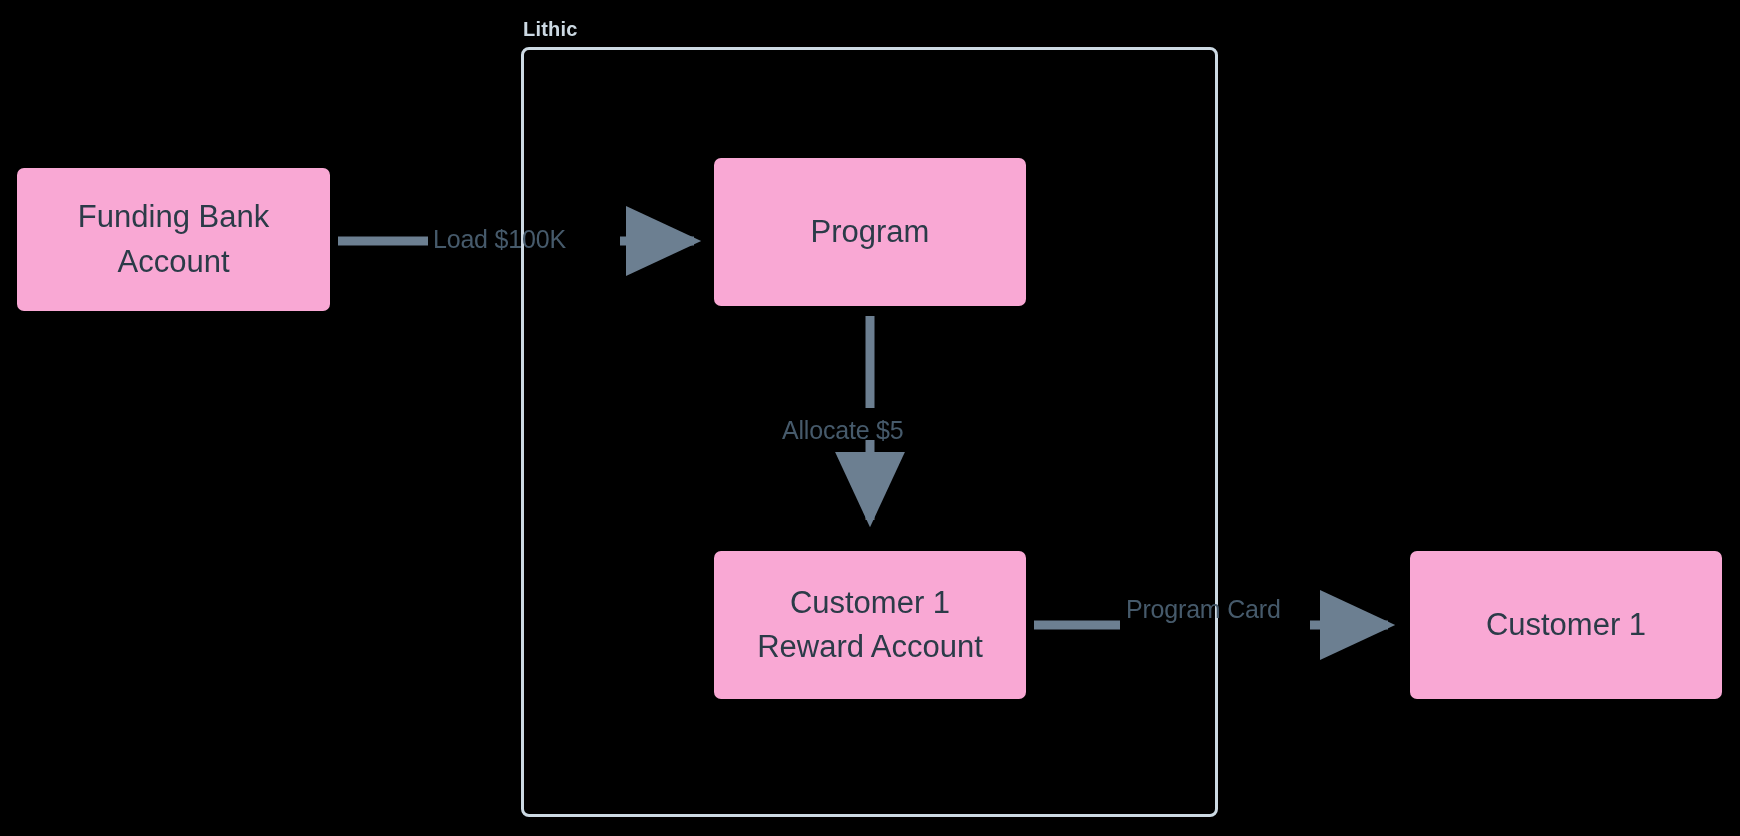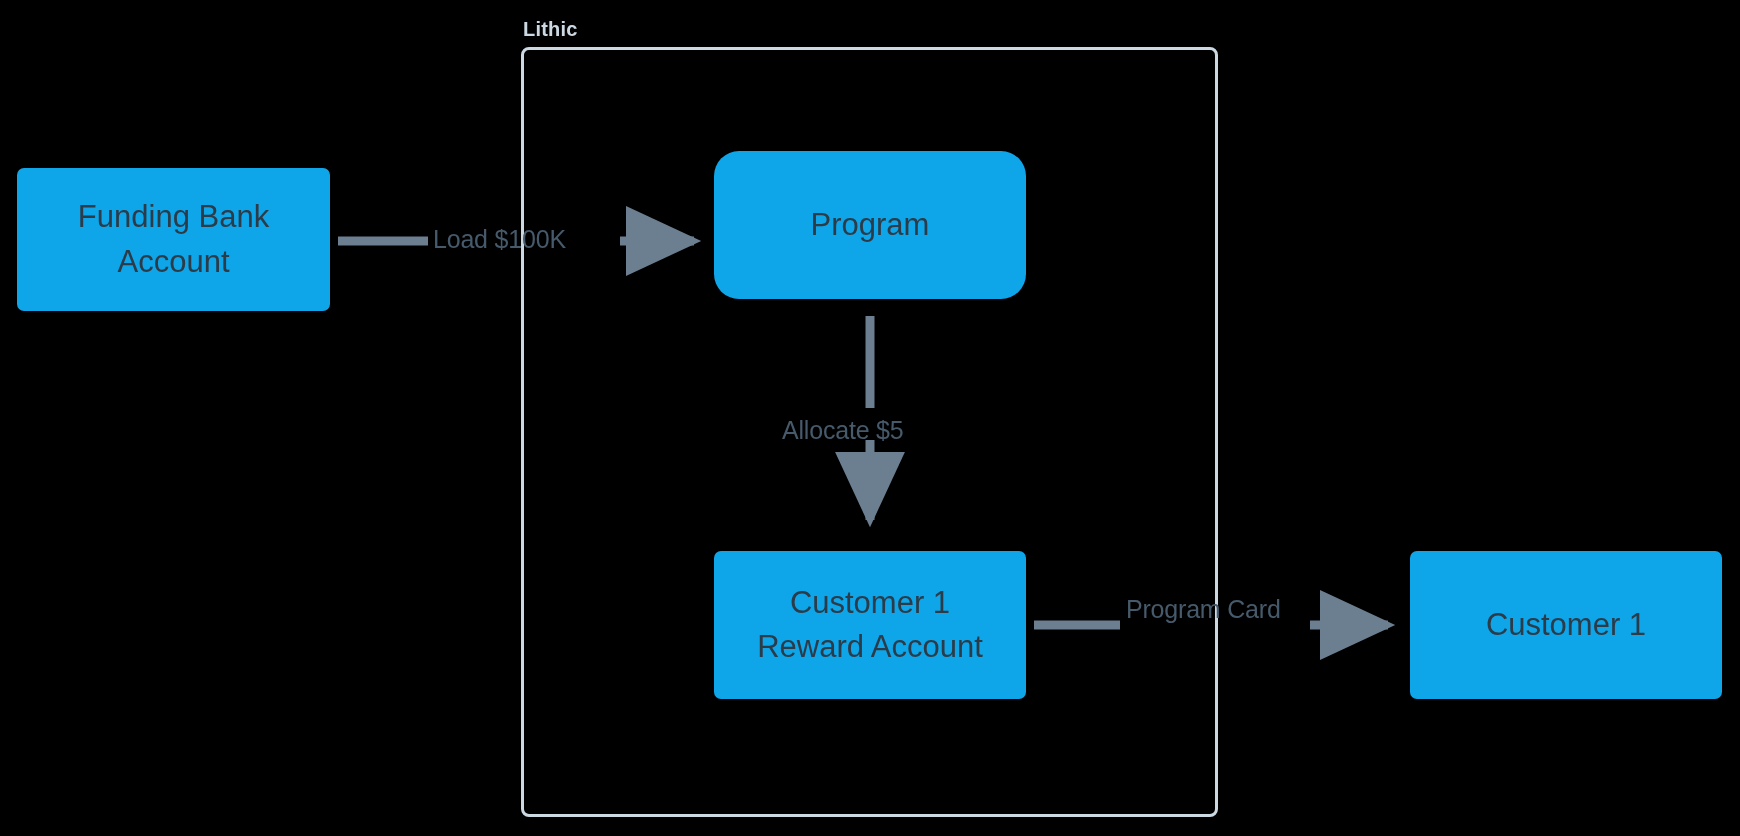--- a/index.html
+++ b/index.html
@@ -39,40 +39,40 @@
     font-size: 20px;
     font-weight: 700;
     color: #ccd9e3;
     letter-spacing: 0.2px;
     white-space: nowrap;
   }
 
   
   .node {
     position: absolute;
-    background: #0ea5e9;
+    background: #f9a8d4;
     border-radius: 7px;
     box-sizing: border-box;
     display: flex;
     align-items: center;
     justify-content: center;
     text-align: center;
     color: #2b3b48;
     font-size: 31px;
     line-height: 1.42;
     font-weight: 400;
     padding: 4px 10px;
   }
   .node .node-text {
     display: block;
     white-space: pre-line;
   }
 
   #node-funding   { left: 17px;   top: 168px; width: 313px; height: 143px; }
-  #node-program   { left: 714px;  top: 151px; width: 312px; height: 148px; border-radius: 25px; }
+  #node-program   { left: 714px;  top: 158px; width: 312px; height: 148px; }
   #node-reward    { left: 714px;  top: 551px; width: 312px; height: 148px; }
   #node-customer  { left: 1410px; top: 551px; width: 312px; height: 148px; }
 
   
   #edges {
     position: absolute;
     left: 0;
     top: 0;
     width: 1740px;
     height: 836px;

